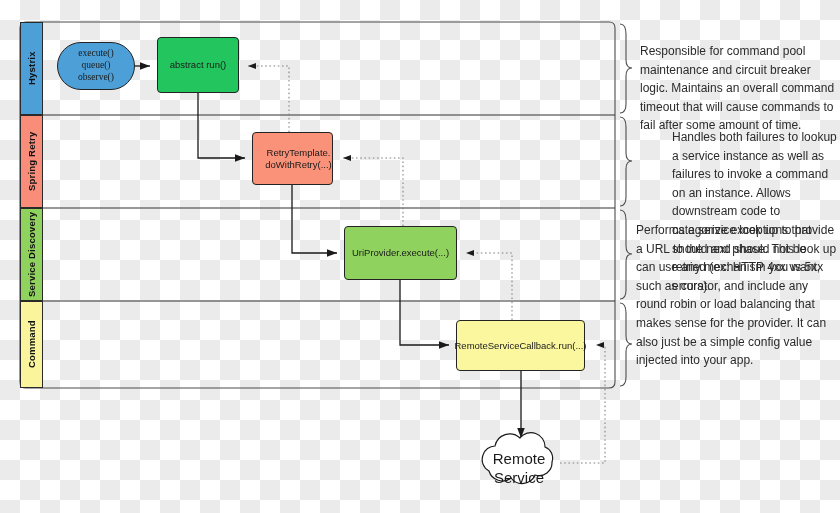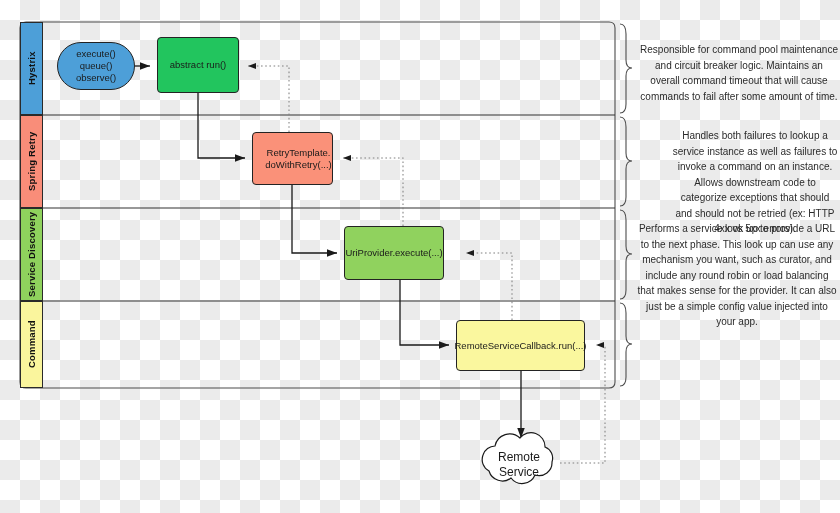--- a/index.html
+++ b/index.html
@@ -54,33 +54,32 @@
     align-items: center;
     justify-content: center;
     text-align: center;
     font-size: 9.5px;
     color: #1a1a1a;
     line-height: 1.25;
     border: 1.4px solid #232323;
     padding: 2px 4px;
   }
   .node.rounded-rect { border-radius: 4px; }
-  .node.stadium { border-radius: 999px; }
+  .node.stadium { border-radius: 999px; font-family: Liberation Serif, serif; }
   .note {
     position: absolute;
     box-sizing: border-box;
-    font-size: 10px;
+    font-size: 12px;
     line-height: 1.55;
     color: #2b2b2b;
+  }
+  .cloud-label {
+    position: absolute;
     text-align: center;
-  }
-  .cloud-label {
-    position: absolute;
-    text-align: center;
-    font-size: 12px;
+    font-size: 15px;
     color: #1a1a1a;
     line-height: 1.25;
     pointer-events: none;
   }
 </style>
 </head>
 <body>
 
 <div id="stage">
 
@@ -167,21 +166,21 @@
 
   <div class="node rounded-rect" style="left:157px; top:37px; width:82px; height:56px; background:#22c55e;">
     <span style="white-space:pre-line;">abstract run()</span>
   </div>
 
   <div class="node rounded-rect" style="left:252px; top:132px; width:81px; height:53px; background:#fa9179;">
     <span style="white-space:pre-line;margin-left:12px;">RetryTemplate.
 doWithRetry(...)</span>
   </div>
 
-  <div class="node rounded-rect" style="left:344px; top:226px; width:100px; height:54px; background:#90d25e;">
+  <div class="node rounded-rect" style="left:344px; top:226px; width:113px; height:54px; background:#90d25e;">
     <span style="white-space:pre-line;">UriProvider.execute(...)</span>
   </div>
 
   <div class="node rounded-rect" style="left:456px; top:320px; width:129px; height:51px; background:#faf79e;">
     <span style="white-space:pre-line;">RemoteServiceCallback.run(...)</span>
   </div>
 
   <div class="cloud-label" style="left:478px; top:450px; width:82px;">
     <span style="white-space:pre-line;">Remote
 Service</span>

